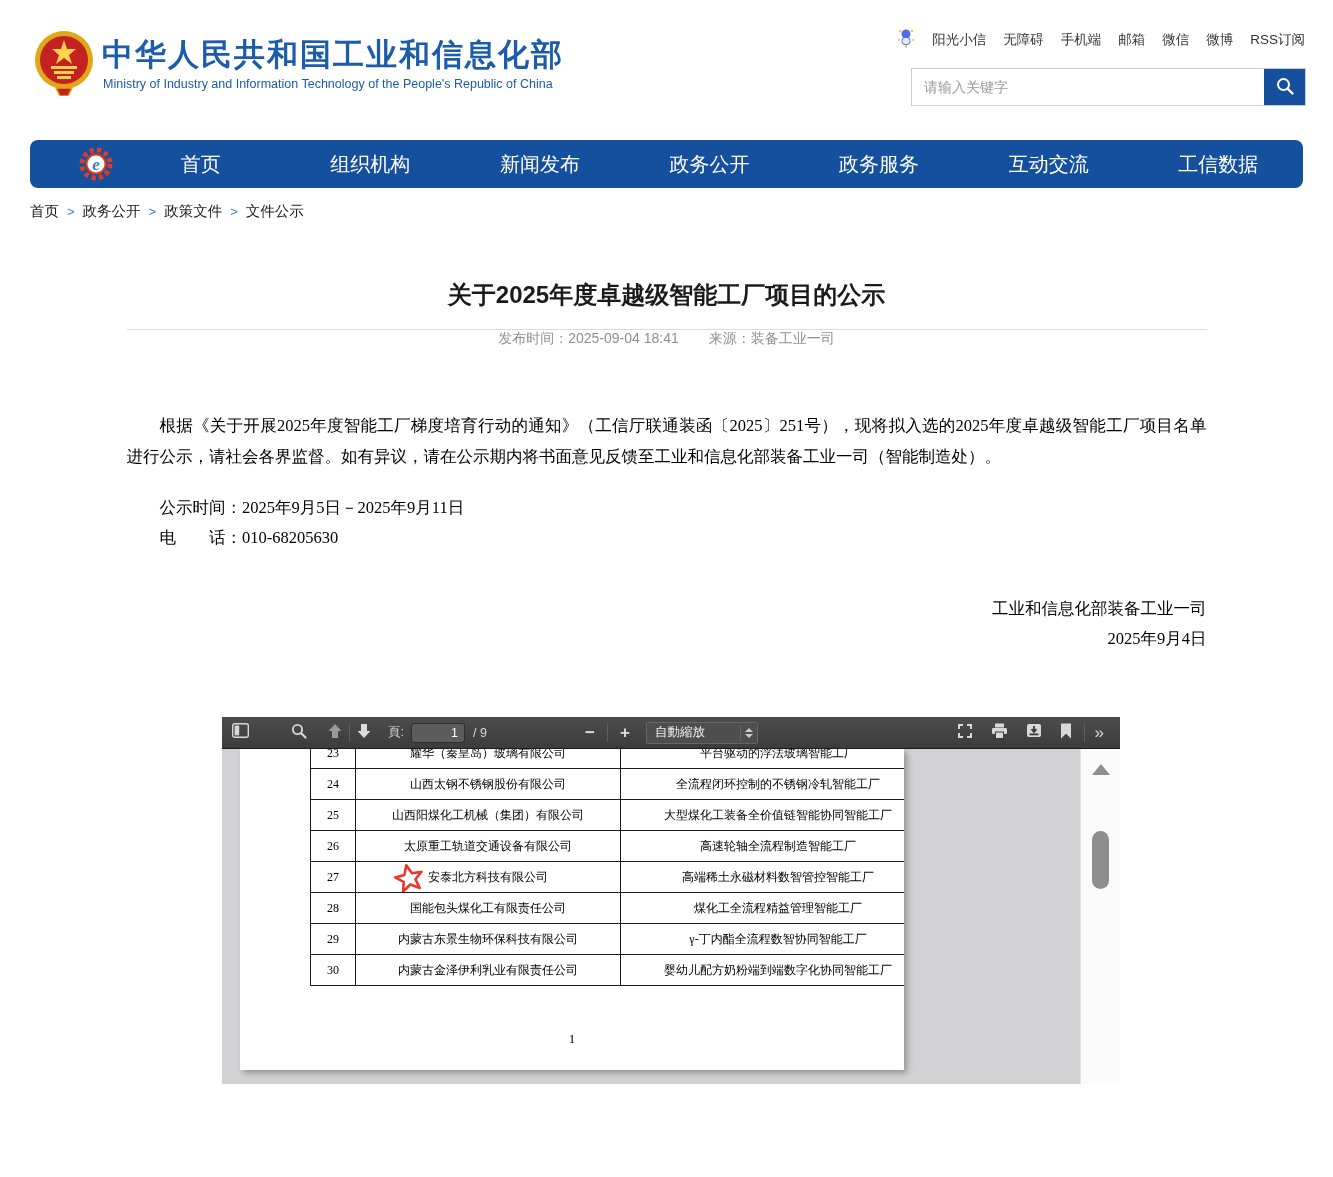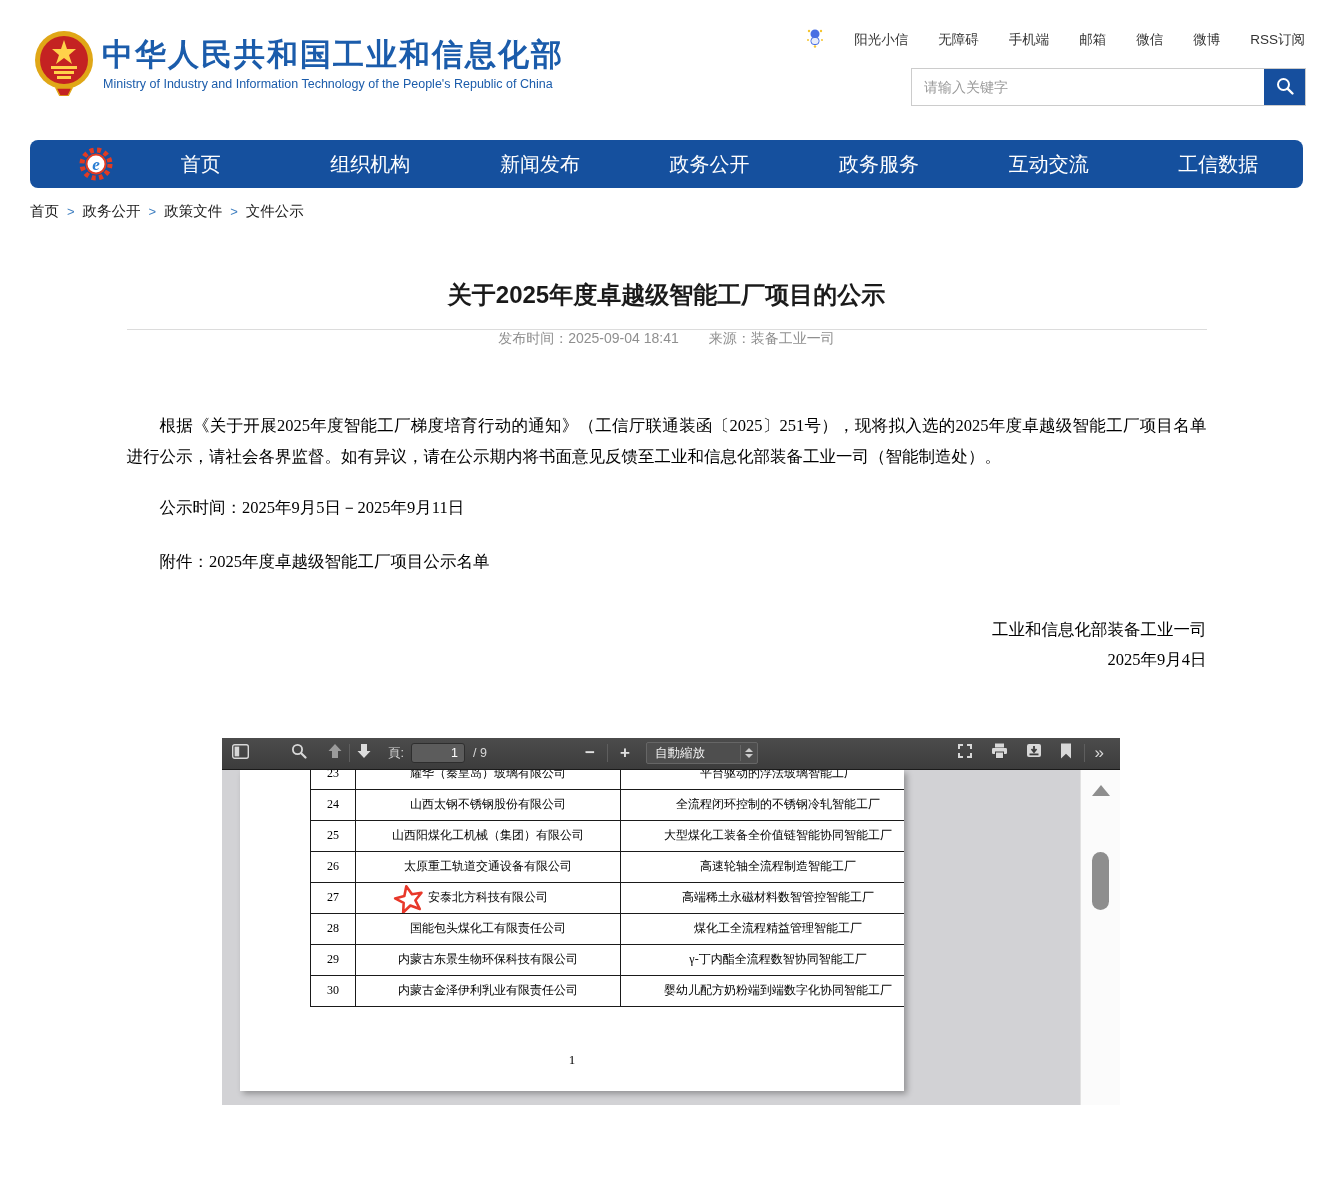--- a/index.html
+++ b/index.html
@@ -4,21 +4,21 @@
 <style>
   * { box-sizing: border-box; margin: 0; padding: 0; }
   body { font-family: "Liberation Sans", sans-serif; background: #fff; }
   .page { position: relative; width: 1333px; height: 1177px; background: #fff; overflow: hidden; margin: 0 auto; }
 
   
   .site-header { position: relative; height: 130px; background: #fff; }
   .emblem { position: absolute; left: 34px; top: 30px; }
   .site-title { position: absolute; left: 102px; top: 34px; color: #1b5cab; font-size: 31px; font-weight: bold; letter-spacing: 2px; }
   .site-subtitle { position: absolute; left: 103px; top: 77px; color: #1b5cab; font-size: 12.5px; }
-  .quick-links { position: absolute; right: 28px; top: 28px; display: flex; align-items: center; gap: 30px; font-size: 13.5px; color: #333; }
+  .quick-links { position: absolute; right: 28px; top: 28px; display: flex; align-items: center; gap: 17px; font-size: 13.5px; color: #333; }
   .quick-links .ql { cursor: pointer; }
   .robot { display: inline-block; }
   .search-bar { position: absolute; right: 27px; top: 68px; width: 395px; height: 38px; border: 1px solid #ccc; display: flex; background: #fff; }
   .search-input { flex: 1; border: none; outline: none; padding: 0 12px; font-size: 14px; color: #555; font-family: "Liberation Sans", sans-serif; }
   .search-input::placeholder { color: #9a9a9a; }
   .search-btn { width: 41px; height: 100%; background: #164f9e; border: none; display: flex; align-items: center; justify-content: center; cursor: pointer; }
 
   
   .main-nav { margin: 10px 30px 0 30px; height: 48px; background: #15509e; border-radius: 8px; display: flex; align-items: center; }
   .nav-logo { margin-left: 48px; width: 38px; display: flex; align-items: center; }
@@ -165,22 +165,22 @@
     <h1 class="article-title">关于2025年度卓越级智能工厂项目的公示</h1>
     <hr class="title-rule">
     <div class="publish-info">
       <span>发布时间：</span><span>2025-09-04 18:41</span><span class="gap"></span><span>来源：</span><span>装备工业一司</span>
     </div>
 
     <div class="article-body">
       <p class="para1">根据《关于开展2025年度智能工厂梯度培育行动的通知》（工信厅联通装函〔2025〕251号），现将拟入选的2025年度卓越级智能工厂项目名单进行公示，请社会各界监督。如有异议，请在公示期内将书面意见反馈至工业和信息化部装备工业一司（智能制造处）。</p>
       <div class="contact-block">
         <div>公示时间：2025年9月5日－2025年9月11日</div>
-      </div>
-      <div class="attach-line">附件：2025年度卓越级智能工厂项目公示名单</div>
+        <div>电　　话：010-68205630</div>
+      </div>
       <div class="signature">工业和信息化部装备工业一司</div>
       <div class="sign-date">2025年9月4日</div>
     </div>
   </div>
 
   <div class="pdf-viewer">
     <div class="pdf-toolbar">
       <div class="tb" style="margin-left:10px;">
         <span>
           <svg width="17" height="15" viewBox="0 0 17 15">

